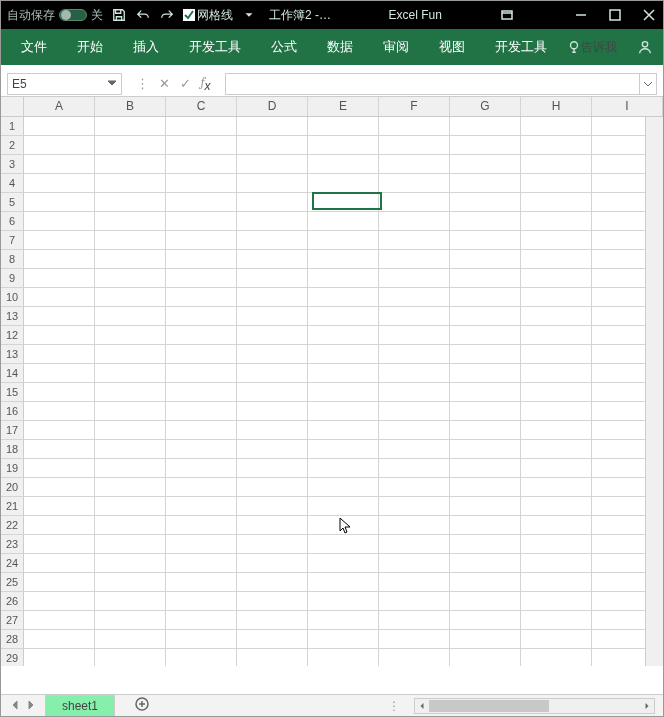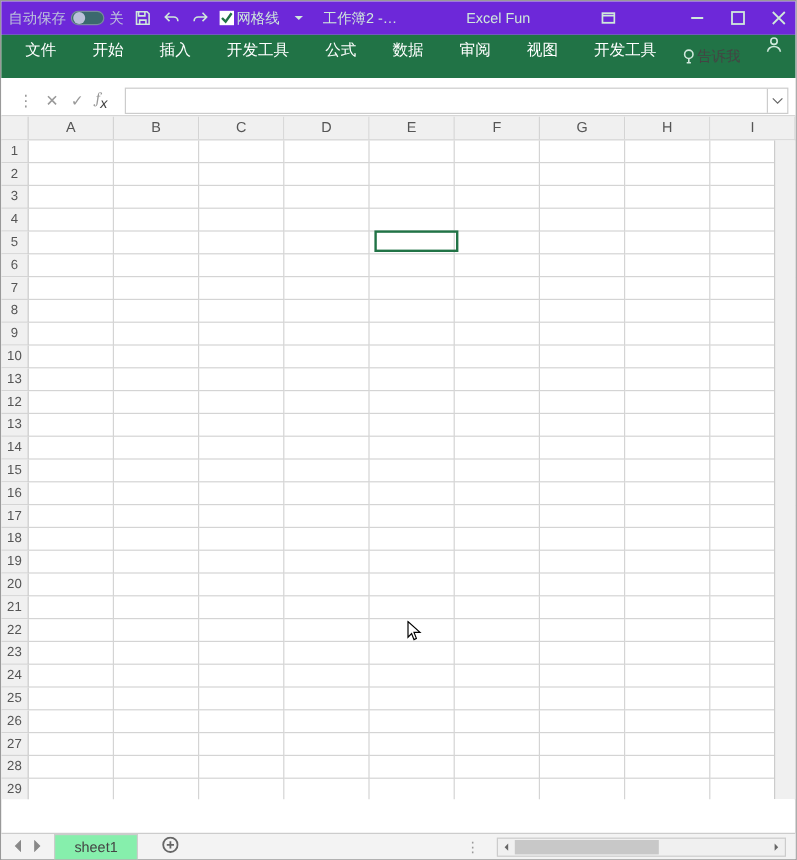--- a/index.html
+++ b/index.html
@@ -1,32 +1,32 @@
 <!DOCTYPE html>
 <html><head>
 <meta charset="utf-8">
 <style>
 *{box-sizing:border-box;margin:0;padding:0;font-family:"Microsoft YaHei","Segoe UI",sans-serif;font-size:12px;color:#444}
 body{width:664px;height:717px;overflow:hidden;background:#fff;border:1px solid #999;position:relative}
-.titlebar{height:28px;background:#6d28d9;display:flex;align-items:center;padding:0 6px;gap:8px;color:#fff}
+.titlebar{height:28px;background:#000000;display:flex;align-items:center;padding:0 6px;gap:8px;color:#fff}
 .titlebar *{color:#cfe8db}
 .autosave{display:flex;align-items:center;gap:4px;font-size:11px;opacity:.8}
 .toggle{width:28px;height:12px;border:1px solid #7aa58e;border-radius:6px;position:relative;background:#2f7a54}
 .toggle::after{content:"";position:absolute;left:1px;top:0;width:10px;height:10px;border-radius:50%;background:#cfe8db}
 .tb-icon{width:16px;height:16px;display:flex;align-items:center;justify-content:center;cursor:pointer}
 .tb-icon svg{width:14px;height:14px;stroke:#cfe8db;fill:none;stroke-width:1.5}
 .qat-item{display:flex;align-items:center;gap:2px}
 .qat-check{width:12px;height:12px;background:#fff;display:flex;align-items:center;justify-content:center}
 .qat-check svg{width:10px;height:10px;stroke:#217346;stroke-width:2;fill:none}
 .doc-title{font-size:12px;margin-left:4px}
 .app-title{margin-left:auto;margin-right:auto;font-size:12px}
 .winbtns{display:flex;gap:18px;margin-left:auto}
 .winbtn{width:16px;height:16px;display:flex;align-items:center;justify-content:center;cursor:pointer}
 .winbtn svg{width:12px;height:12px;stroke:#cfe8db;fill:none;stroke-width:1.5}
-.ribbon{height:36px;background:#217346;display:flex;padding:0 10px;gap:10px}
+.ribbon{height:36px;background:#217346;display:flex;align-items:center;padding:0 10px;gap:10px}
 .tab{color:#fff;font-size:13px;padding:4px 10px;cursor:pointer}
 .tellme{display:flex;align-items:center;gap:0;cursor:pointer}
 .tellme svg{width:14px;height:14px;stroke:#cfe8db;fill:none;stroke-width:1.5}
 .userbtn{margin-left:auto}
 .userbtn svg{width:18px;height:18px;stroke:#cfe8db;fill:none;stroke-width:1.5}
 .formula-row{height:32px;border-bottom:1px solid #ccc;display:flex;align-items:center;background:#fff;padding-top:6px}
 .namebox{width:115px;height:22px;border:1px solid #ccc;margin-left:6px;display:flex;align-items:center;padding:0 4px;background:#fff}
 .namebox input{border:none;outline:none;width:80px;font-size:12px}
 .nb-arrow{margin-left:auto;cursor:pointer}
 .nb-arrow svg{width:10px;height:10px;stroke:#666;fill:#666}
@@ -143,20 +143,26 @@
   </div>
   <div class="tb-icon userbtn">
       <svg viewBox="0 0 18 18">
         <circle cx="9" cy="6" r="3"></circle>
         <path d="M3 16c0-3 3-5 6-5s6 2 6 5"></path>
       </svg>
     </div>
 </div>
 
 <div class="formula-row">
+  <div class="namebox">
+    <input value="E5" style="">
+    <div class="nb-arrow"><svg viewBox="0 0 10 10">
+          <path d="M1 3l4 4 4-4z"></path>
+        </svg></div>
+  </div>
   <div class="fx-btns">
     <span>⋮</span>
     <span>✕</span>
     <span>✓</span>
     <span class="fx-label">f<sub>x</sub></span>
   </div>
   <div class="fbar">
     <input value="" style="">
     <div class="fbar-drop">
         <svg viewBox="0 0 10 10" width="10" height="10">

